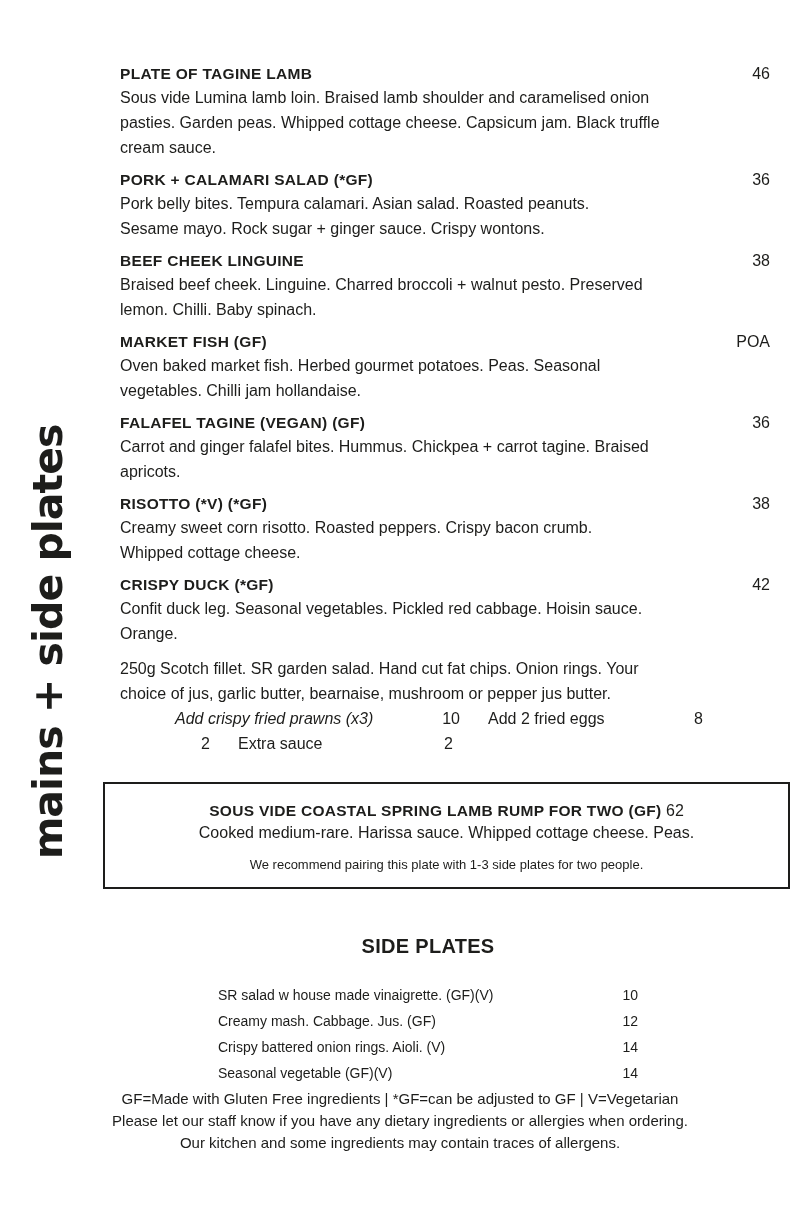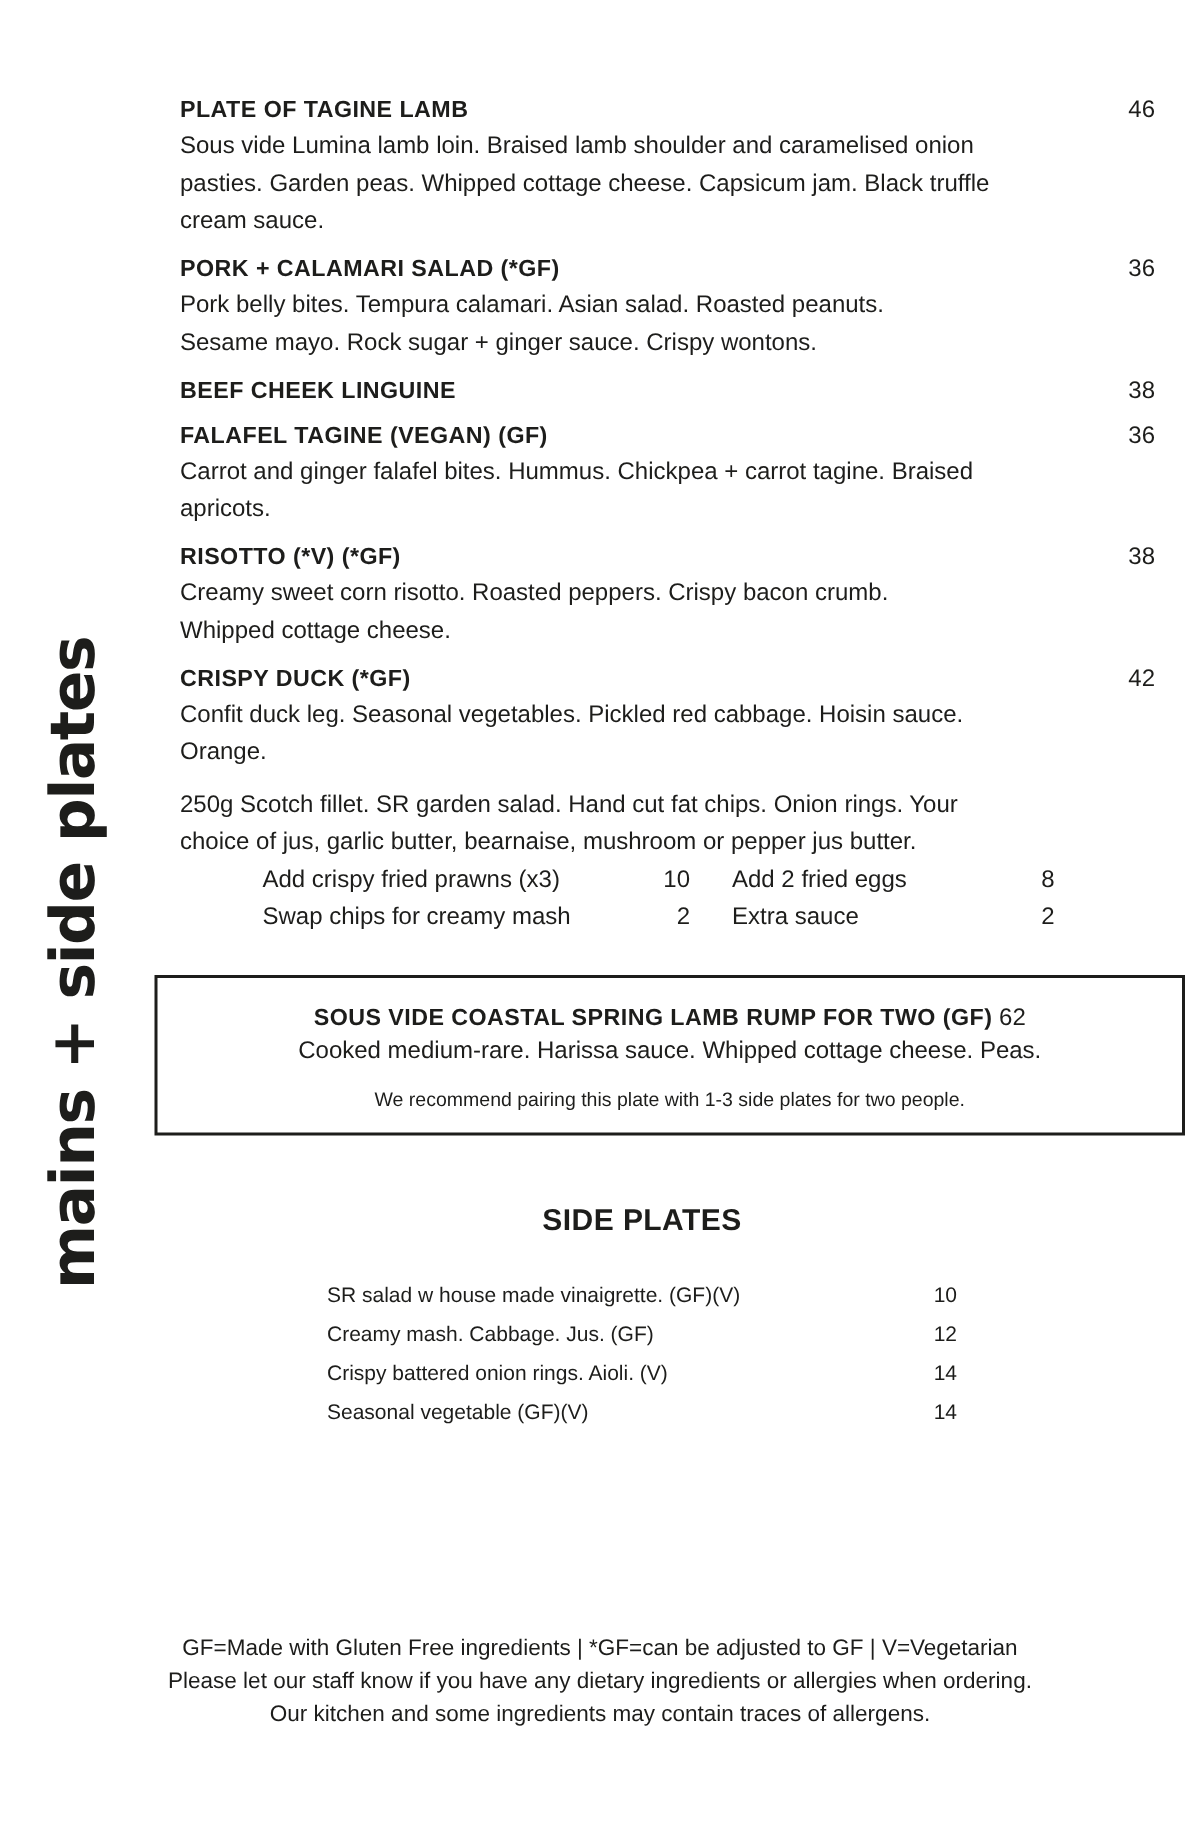--- a/index.html
+++ b/index.html
@@ -43,21 +43,21 @@
   }
   .item-price { font-weight:normal; font-size:16px; letter-spacing:0; }
   .item-desc {
     font-size:16px; line-height:25px;
     white-space:pre-line;
     margin-top:1px;
   }
 
   .addons { margin-left:55px; font-size:16px; line-height:25px; }
   .addon-row { display:flex; }
-  .addon-label1 { width:250px; }
+  .addon-label1 { width:250px;font-style:italic; }
   .addon-price1 { width:35px; text-align:right; }
   .addon-label2 { width:180px; margin-left:28px; }
   .addon-price2 { width:35px; text-align:right; }
 
   .feature-box {
     margin-left:-17px;
     margin-top:26px;
     width:687px;
     border:2px solid #1d1d1b;
     text-align:center;
@@ -111,22 +111,32 @@
     </div>
     <div class="item-desc">Pork belly bites. Tempura calamari. Asian salad. Roasted peanuts.
 Sesame mayo. Rock sugar + ginger sauce. Crispy wontons.</div>
   </div>
 
   <div class="menu-item">
     <div class="item-head">
       <span>BEEF CHEEK LINGUINE</span>
       <span class="item-price">38</span>
     </div>
-  </div>
-
+    <div class="item-desc">Braised beef cheek. Linguine. Charred broccoli + walnut pesto. Preserved
+lemon. Chilli. Baby spinach.</div>
+  </div>
+
+  <div class="menu-item">
+    <div class="item-head">
+      <span>MARKET FISH (GF)</span>
+      <span class="item-price">POA</span>
+    </div>
+    <div class="item-desc">Oven baked market fish. Herbed gourmet potatoes. Peas. Seasonal
+vegetables. Chilli jam hollandaise.</div>
+  </div>
 
   <div class="menu-item">
     <div class="item-head">
       <span>FALAFEL TAGINE (VEGAN) (GF)</span>
       <span class="item-price">36</span>
     </div>
     <div class="item-desc">Carrot and ginger falafel bites. Hummus. Chickpea + carrot tagine. Braised
 apricots.</div>
   </div>
 
@@ -152,21 +162,20 @@
     <div class="item-desc">250g Scotch fillet. SR garden salad. Hand cut fat chips. Onion rings. Your
 choice of jus, garlic butter, bearnaise, mushroom or pepper jus butter.</div>
     <div class="addons">
       <div class="addon-row">
         <span class="addon-label1">Add crispy fried prawns (x3)</span>
         <span class="addon-price1">10</span>
         <span class="addon-label2">Add 2 fried eggs</span>
         <span class="addon-price2">8</span>
       </div>
       <div class="addon-row">
-        <span class="addon-label1">Swap chips for creamy mash</span>
         <span class="addon-price1">2</span>
         <span class="addon-label2">Extra sauce</span>
         <span class="addon-price2">2</span>
       </div>
     </div>
   </div>
 
   <div class="feature-box">
     <div>
       <span class="feature-title">SOUS VIDE COASTAL SPRING LAMB RUMP FOR TWO (GF)</span>

